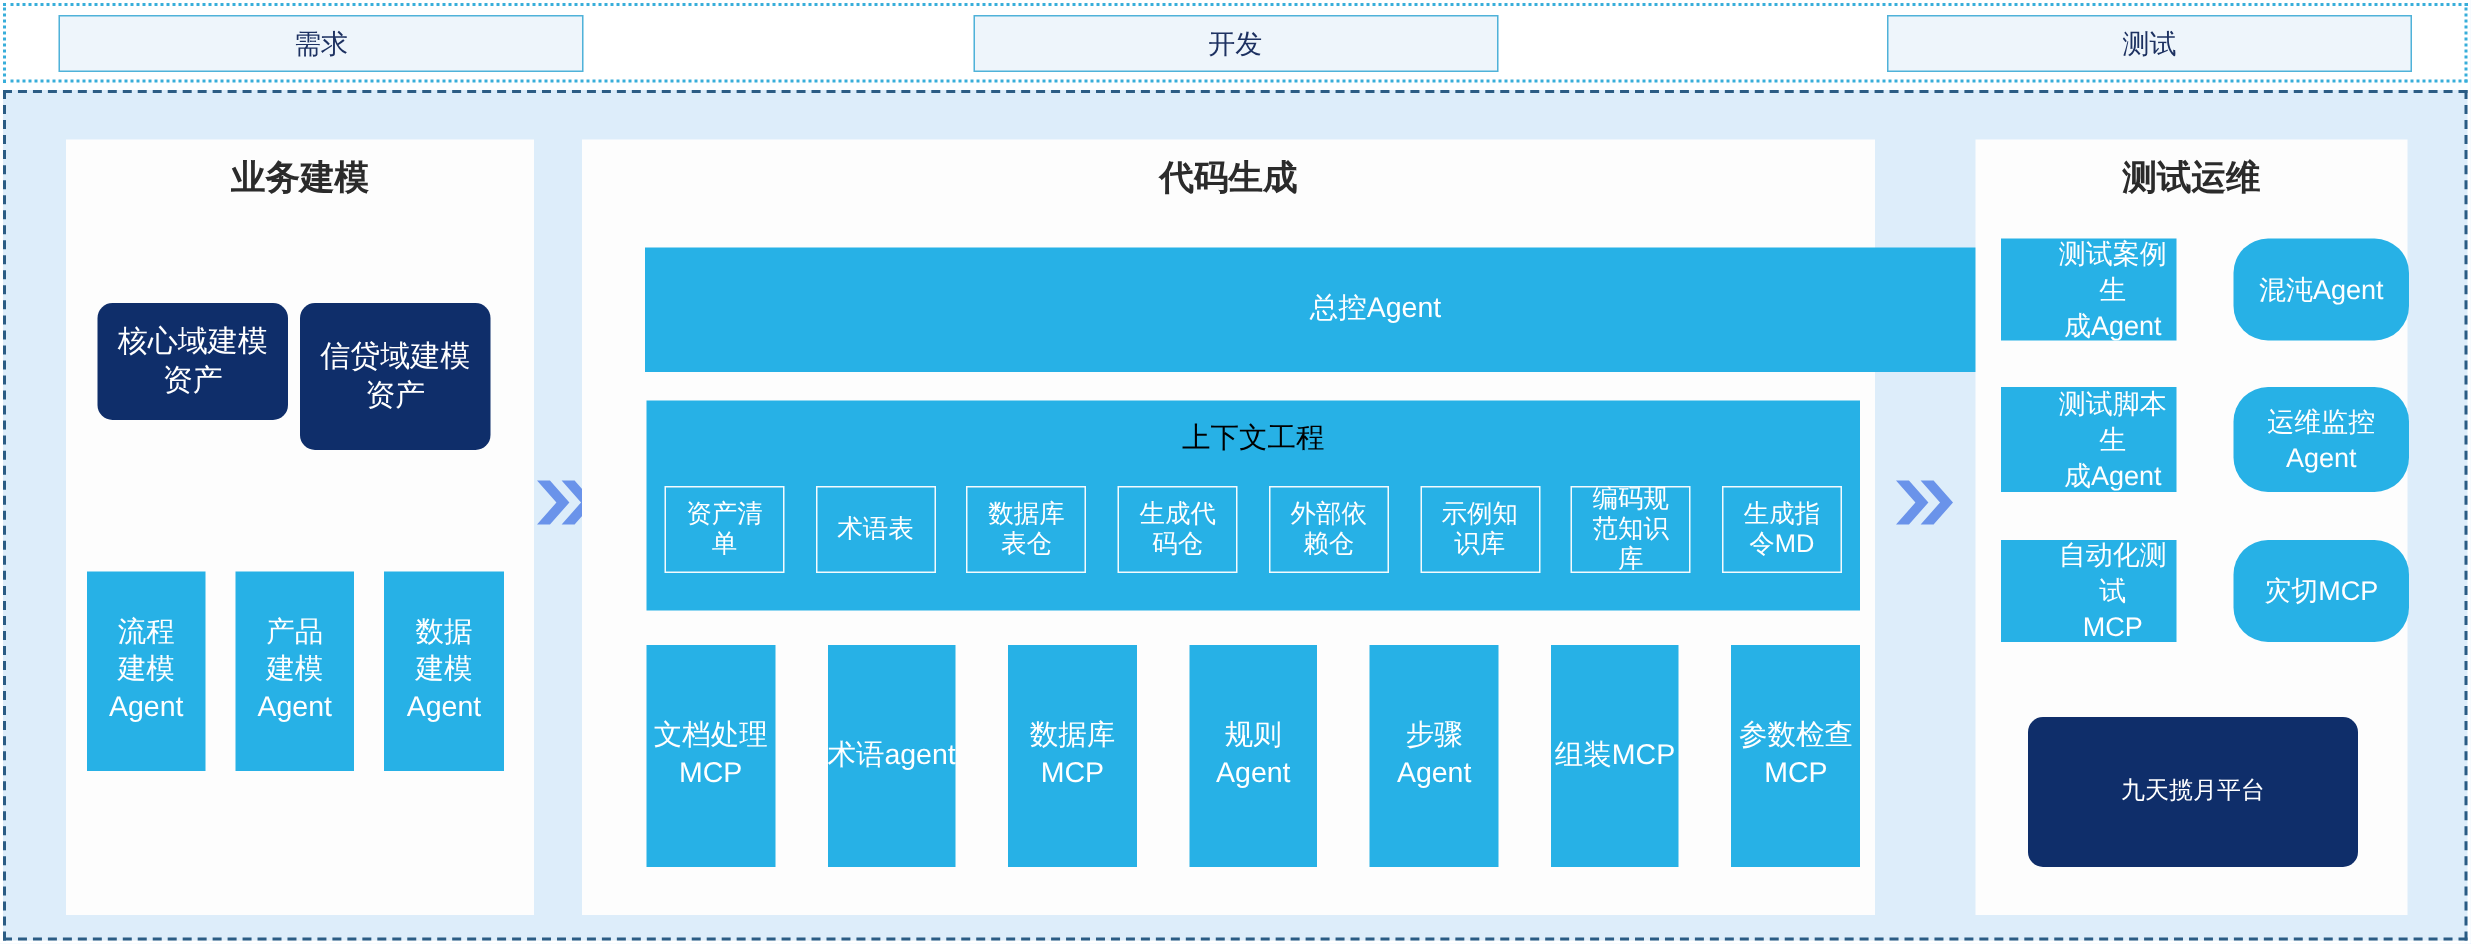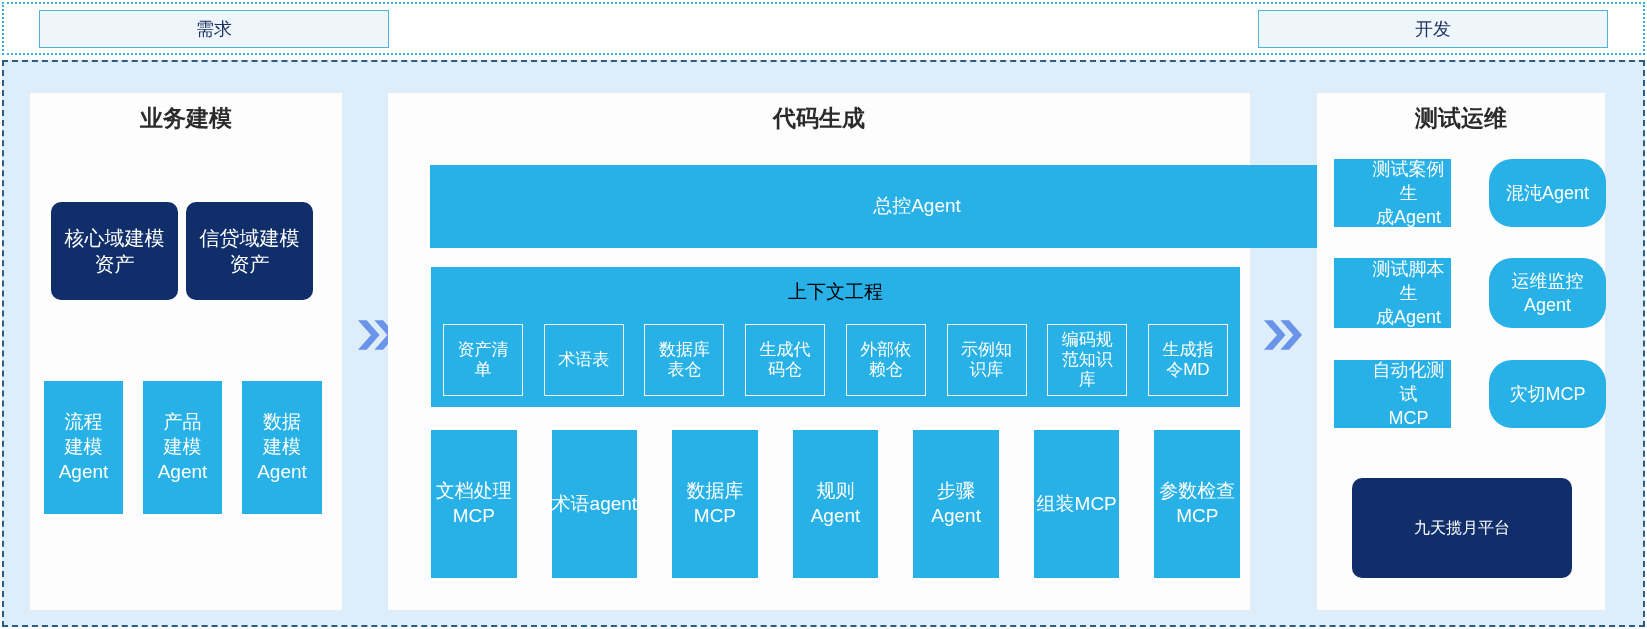--- a/index.html
+++ b/index.html
@@ -20,55 +20,55 @@
     display: flex; align-items: center; justify-content: center;
   }
 
   
   .main {
     position: absolute; left: 2px; top: 60px; width: 1643px; height: 567px;
     background: #ddedfa; border: 2px dashed #2b5c84;
   }
 
   .panel { position: absolute; top: 31px; height: 517px; background: #fdfdfd; }
-  .panel-left  { left: 26px;   width: 312px; padding-left: 33px; }
+  .panel-left  { left: 40px;   width: 312px; padding-left: 33px; }
   .panel-mid   { left: 384px;  width: 862px; }
   .panel-right { left: 1313px; width: 288px; }
   .panel-title {
     position: absolute; left: 0; right: 0; top: 10px;
     text-align: center; font-size: 23px; font-weight: bold; color: #2b2b2b;
   }
 
   .cyan-box, .navy-box {
     position: absolute; color: #ffffff;
     display: flex; align-items: center; justify-content: center;
     text-align: center; white-space: pre-line; line-height: 1.3;
   }
   .cyan-box { background: #27b1e6; font-size: 19px; }
   .navy-box { background: #0f2e6a; border-radius: 10px; font-size: 20px; }
 
   
-  .asset-1 { left: 21px;  top: 109px; width: 127px; height: 98px; }
+  .asset-1 { left: 21px;  top: 109px; width: 127px; height: 78px; }
   .asset-2 { left: 156px; top: 109px; width: 127px; height: 98px; }
   .agent-1 { left: 14px;  top: 288px; width: 79px; height: 133px; }
   .agent-2 { left: 113px; top: 288px; width: 79px; height: 133px; }
   .agent-3 { left: 212px; top: 288px; width: 80px; height: 133px; }
 
   
   .master-bar { left: 29px; top: 72px; width: 974px; height: 83px; margin-left: 13px; }
   .context-box {
     position: absolute; left: 43px; top: 174px; width: 809px; height: 140px;
     background: #27b1e6;
   }
   .context-title {
     position: absolute; left: 0; right: 0; top: 12px;
     text-align: center; color: #000000; font-size: 19px;
   }
   .context-items {
-    position: absolute; left: 12px; top: 57px; width: 785px; height: 72px;
+    position: absolute; left: 12px; top: 57px; width: 785px; height: 58px;
     display: flex; justify-content: space-between;
   }
   .context-item {
     width: 80px; height: 100%;
     border: 1px solid rgba(255,255,255,0.95);
     color: #ffffff; font-size: 17px; line-height: 1.18;
     display: flex; align-items: center; justify-content: center;
     text-align: center; white-space: pre-line;
   }
   .mcp-row {
@@ -95,20 +95,21 @@
   .chevron svg { display: block; width: 100%; height: 100%; }
 </style>
 </head>
 <body>
 
 <div class="screen">
 
   <div class="top-strip">
     <div class="phase-box">需求</div>
     <div class="phase-box">开发</div>
+    <div class="phase-box">测试</div>
   </div>
 
   <div class="main">
 
     <div class="panel panel-left">
       <div class="panel-title">业务建模</div>
       <div class="navy-box asset-1">核心域建模
 资产</div>
       <div class="navy-box asset-2">信贷域建模
 资产</div>

